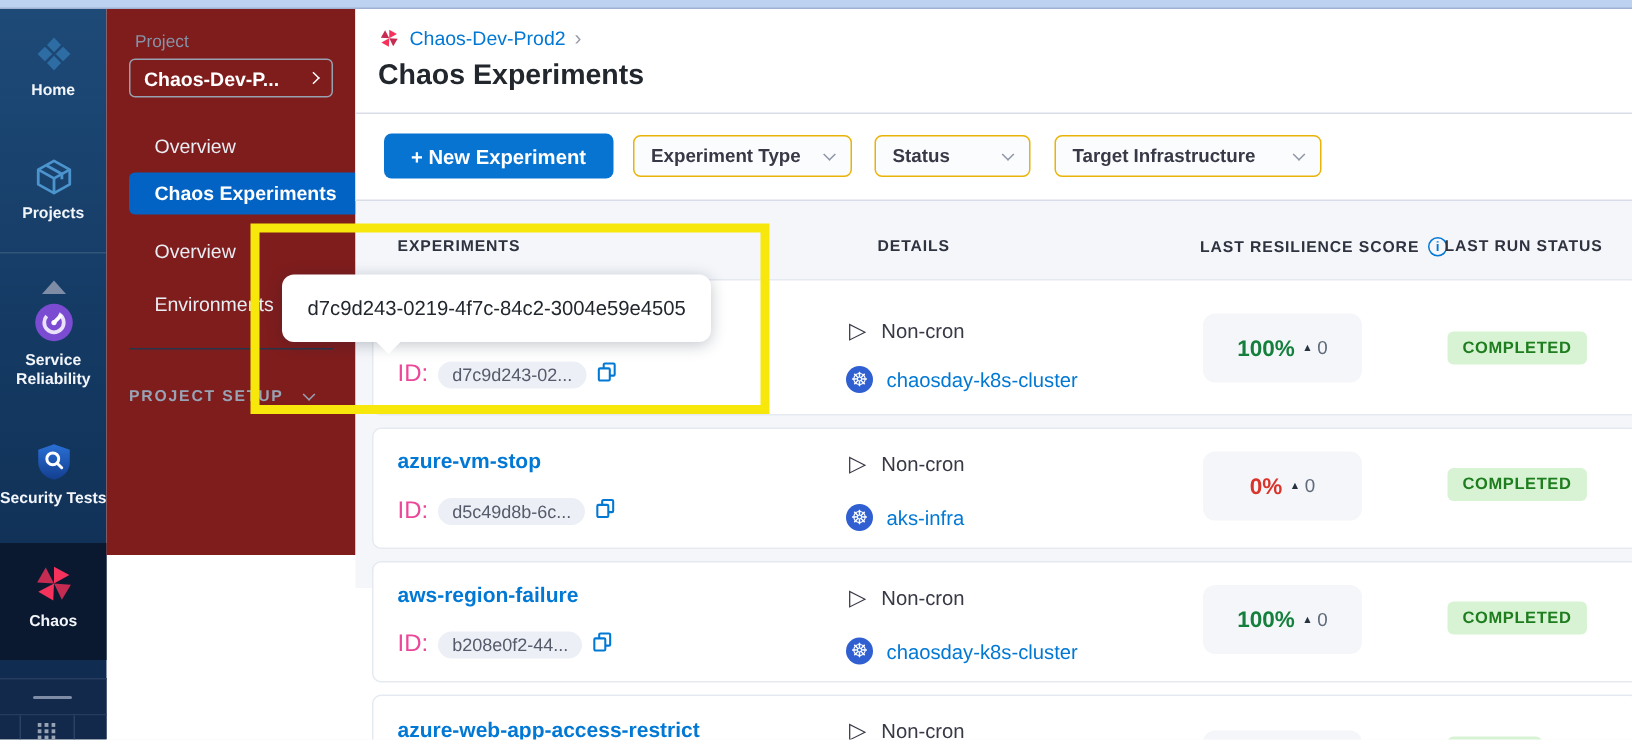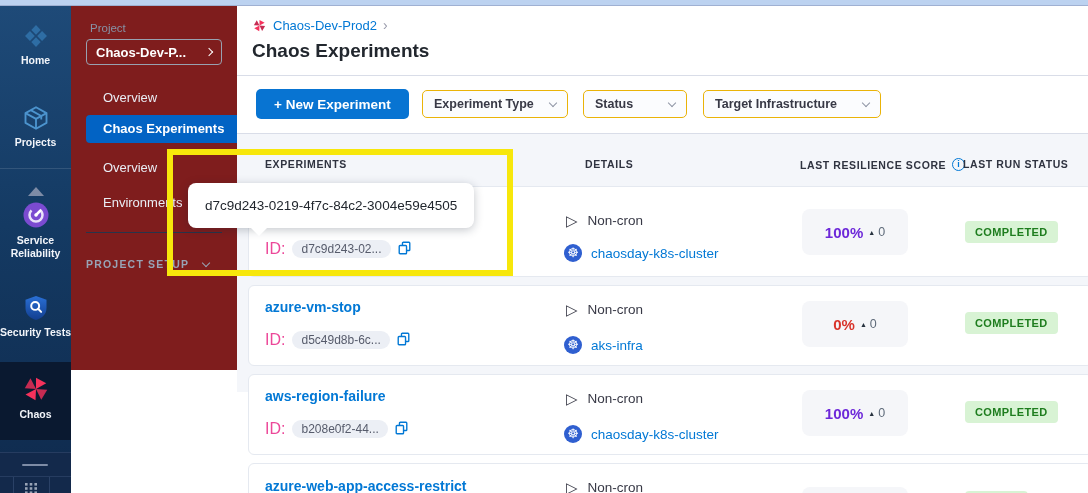--- a/index.html
+++ b/index.html
@@ -78,21 +78,21 @@
   .detail-cron { position:absolute; left:317px; display:flex; align-items:center; gap:10px;
     font-size:13.5px; color:#383946; }
   .play-glyph { font-size:15px; color:#383946; line-height:15px; }
   .detail-infra { position:absolute; left:315px; display:flex; align-items:center; gap:9px;
     font-size:13.5px; color:#0278D5; cursor:pointer; }
   .k8s-circle { width:18px; height:18px; border-radius:50%; background:#2F5FD0; color:#fff;
     font-size:13px; line-height:18px; text-align:center; }
   .score-chip { position:absolute; left:553px; width:106px; height:46px; background:#F5F6F9; border-radius:8px;
     display:flex; align-items:center; justify-content:center; gap:5px; }
   .score-val { font-size:15px; font-weight:bold; }
-  .score-val.green { color:#6d28d9; } .score-val.red { color:#D9342B; }
+  .score-val.green { color:#15803d; } .score-val.red { color:#D9342B; }
   .score-delta { font-size:12.5px; color:#5F6B7A; display:flex; align-items:center; gap:3px; }
   .score-delta .tri { font-size:7px; color:#27323F; }
   .status-badge { position:absolute; left:716px; height:22px; background:#D8F3D4; border-radius:4px;
     color:#1E7D1E; font-size:11px; font-weight:bold; letter-spacing:0.4px; line-height:22px; padding:0 10px; }
 
   
   .frag { position:absolute; background:#3B82D8; border-radius:1px; }
 
   
   .tooltip { position:absolute; left:188px; top:183px; height:45px; background:#fff; border-radius:8px;

